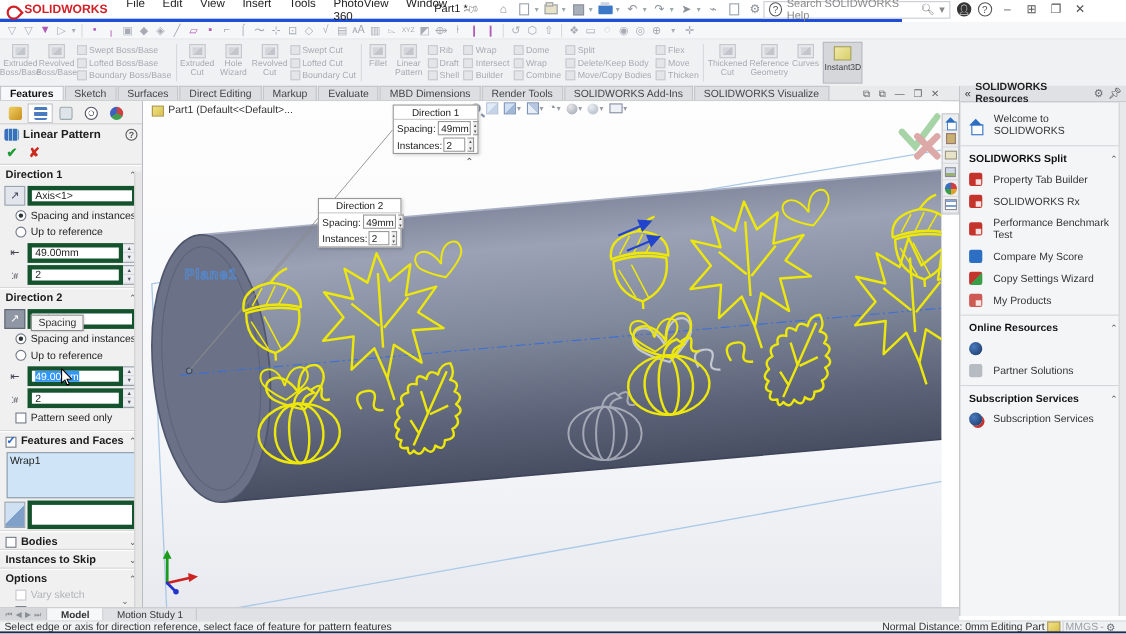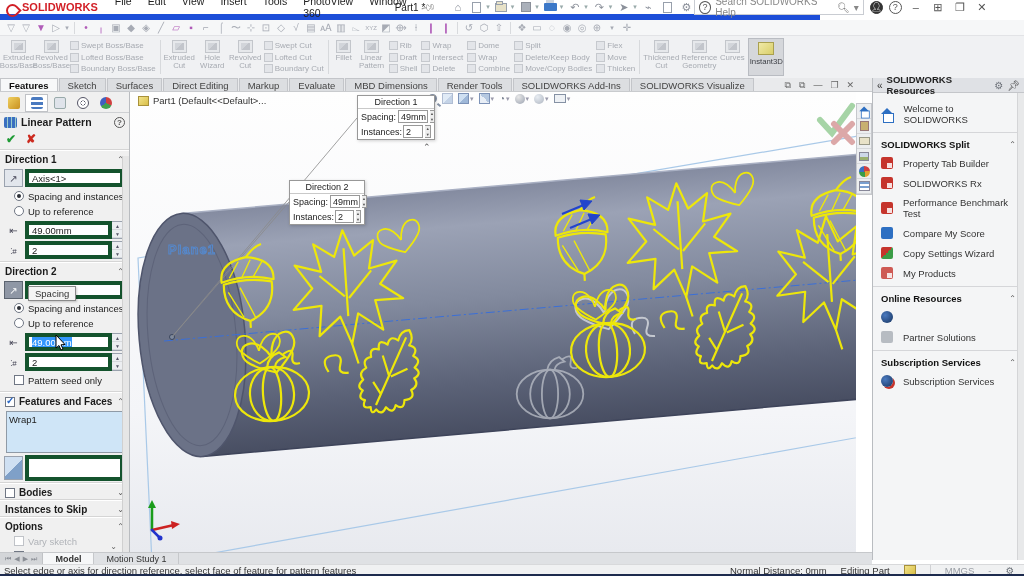--- a/index.html
+++ b/index.html
@@ -1,19 +1,19 @@
 <!DOCTYPE html>
 <html><head>
 <meta charset="utf-8">
 <style>
 *{margin:0;padding:0;box-sizing:border-box;font-family:"Liberation Sans",sans-serif}
 html,body{width:1024px;height:576px;overflow:hidden}
 body{position:relative;background:#fff;font-size:11px;color:#333}
 
-.titlebar{position:absolute;left:0;top:0;width:820px;height:20px;background:#fff;border-bottom:6px solid #1d4ed8;display:flex;align-items:center}
+.titlebar{position:absolute;left:0;top:0;width:820px;height:20px;background:#fff;border-bottom:3px solid #1d4ed8;display:flex;align-items:center}
 .logo{display:flex;align-items:center;gap:3px;padding:0 10px 0 6px;color:#d22027;font-weight:bold;font-size:11px}
 .logo .dsmark{width:13px;height:11px;position:relative}
 .dsmark:before{content:"";position:absolute;left:0;top:2px;width:9px;height:9px;border:2px solid #d22027;border-radius:50% 0 50% 50%;transform:rotate(45deg)}
 .menu{display:flex;gap:2px}
 .menu span{padding:2px 7px;color:#222;font-size:10.5px;cursor:default}
 .pin{color:#777;font-size:10px;margin:0 8px;transform:rotate(35deg)}
 .qa{display:flex;align-items:center;gap:4px;margin-left:8px;color:#8b909a}
 .qa .qi{width:15px;height:14px;display:flex;align-items:center;justify-content:center;font-size:11px;color:#8b909a}
 .qa .car{font-size:7px;color:#9aa;margin-left:-2px}
 .mini-doc{width:9px;height:11px;border:1px solid #98a0ac;background:#fff}
@@ -121,21 +121,21 @@
 .tphome{width:13px;height:11px;position:relative;margin-top:2px}
 .tphome:before{content:"";position:absolute;left:2px;top:3px;width:9px;height:8px;border:1.5px solid #2d6fc2;background:#fff}
 .tphome:after{content:"";position:absolute;left:0;top:-2px;border-left:6.5px solid transparent;border-right:6.5px solid transparent;border-bottom:6px solid #2d6fc2}
 .tpscroll{position:absolute;right:0;top:15px;bottom:0;width:7px;background:#e8e9ea;border-left:1px solid #d4d5d7}
 
 .mtabs{position:absolute;left:0;top:552px;width:872px;height:12px;background:#dfe1e4;border-top:1px solid #c6c8cb;display:flex;align-items:stretch;font-size:9px}
 .navbtns{display:flex;align-items:center;gap:3px;padding:0 5px;color:#8a8e95;font-size:7px;background:#d4d6d9;border-right:1px solid #c0c2c5}
 .mtab{padding:0 12px;display:flex;align-items:center;color:#333;border-right:1px solid #c6c8cb}
 .mtab.active{background:#f6f7f8;font-weight:bold}
 .statusbar{position:absolute;left:0;top:564px;width:1024px;height:12px;background:#f0f1f2;border-top:1px solid #d8d9db;display:flex;align-items:center;font-size:9.5px;color:#333;padding:0 4px}
-.statusbar .right{margin-left:auto;display:flex;align-items:flex-start;gap:14px;padding-right:6px}
+.statusbar .right{margin-left:auto;display:flex;align-items:flex-start;gap:2px;padding-right:6px}
 .bottomedge{position:absolute;left:0;top:574px;width:1024px;height:2px;background:#1d2b4e}
 .vsep{width:1px;height:10px;background:#d0d1d4}
 .gearchar{color:#6b7078}
 </style>
 </head>
 <body>
 
 <div class="titlebar">
   <div class="logo">
     <span class="dsmark"></span>
@@ -335,21 +335,21 @@
       <div class="smallb">
           <span class="sicon"></span>
           <span class="slab">Wrap</span>
         </div>
       <div class="smallb">
           <span class="sicon"></span>
           <span class="slab">Intersect</span>
         </div>
       <div class="smallb">
           <span class="sicon"></span>
-          <span class="slab">Delete</span>
+          <span class="slab">Builder</span>
         </div>
     </div>
     <div class="stackcol">
       <div class="smallb">
           <span class="sicon"></span>
           <span class="slab">Dome</span>
         </div>
       <div class="smallb">
           <span class="sicon"></span>
           <span class="slab">Wrap</span>

